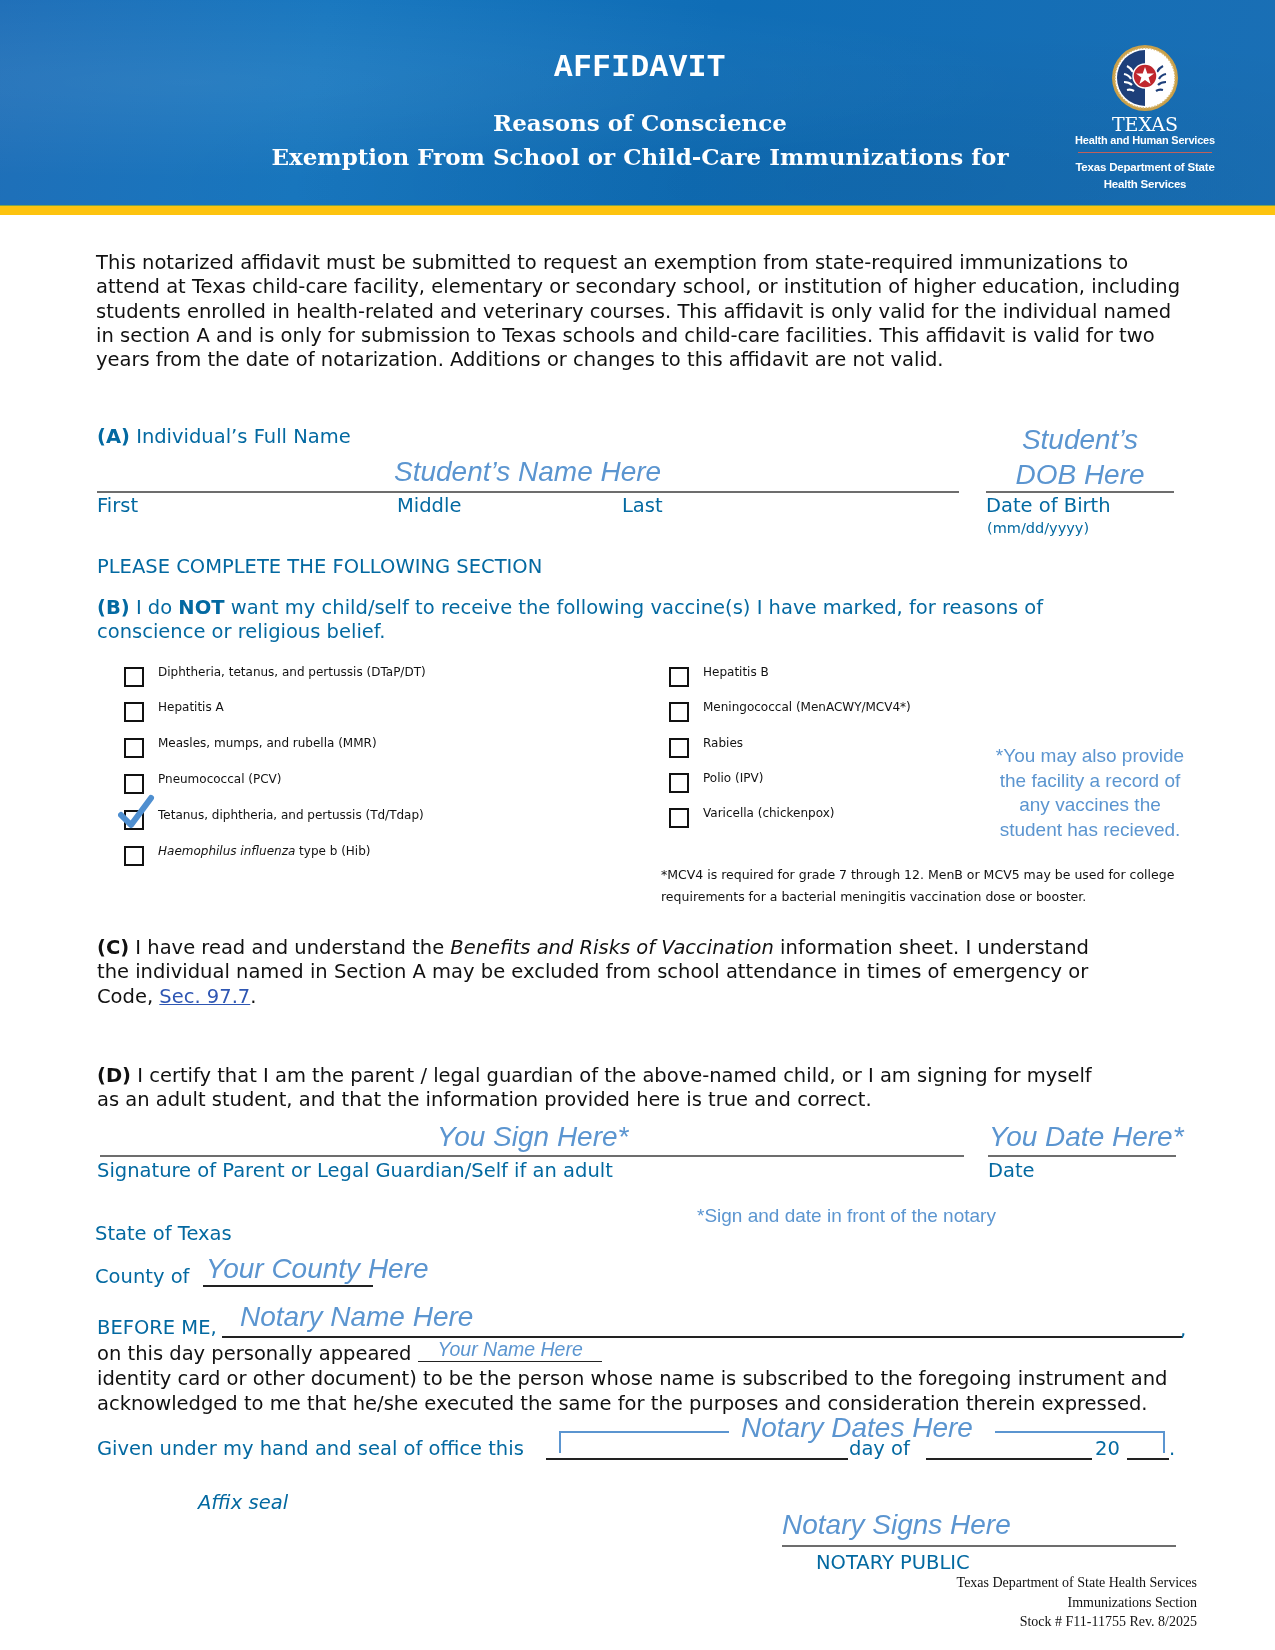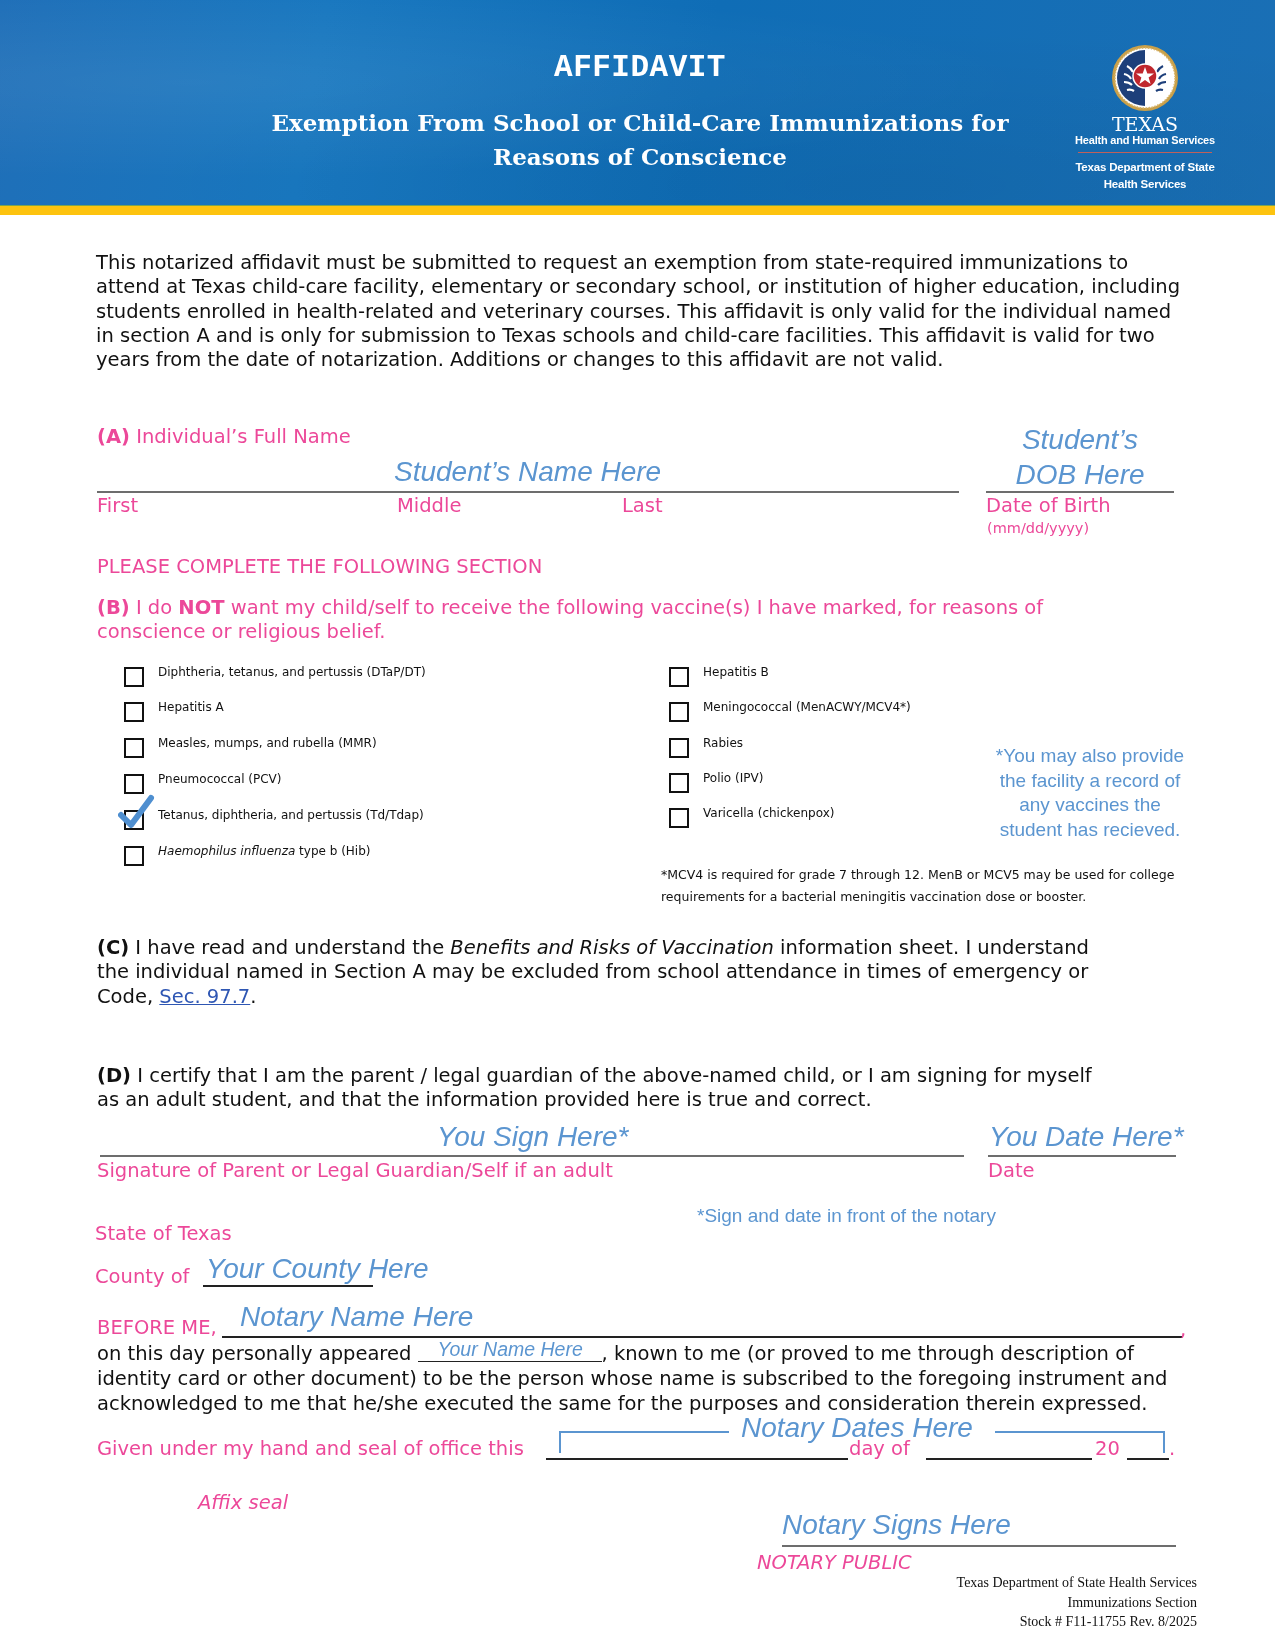--- a/index.html
+++ b/index.html
@@ -25,21 +25,21 @@
     position: absolute; left: 200px; width: 880px; top: 106px; text-align: center;
     font-family: "DejaVu Serif", serif; font-weight: bold; color: #fff; font-size: 23px; line-height: 34px;
   }
   .logo { position: absolute; left: 1070px; top: 44px; width: 150px; text-align: center; color: #fff; }
   .seal { width: 68px; height: 68px; margin: 0 auto; display: block; }
   .logo-texas { font-family: "DejaVu Serif", serif; font-size: 19px; line-height: 20px; margin-top: 2px; }
   .logo-hhs { font-family: "Liberation Sans", sans-serif; font-size: 11px; font-weight: bold; letter-spacing: -0.2px; }
   .logo-rule { width: 134px; height: 1px; background: #c0605a; margin: 6px auto 6px; }
   .logo-dshs { font-family: "Liberation Sans", sans-serif; font-size: 11.5px; font-weight: bold; line-height: 17px; letter-spacing: -0.2px; }
 
-  .t { position: absolute; font-family: "DejaVu Sans", sans-serif; font-size: 19.5px; color: #ec4899; white-space: nowrap; }
+  .t { position: absolute; font-family: "DejaVu Sans", sans-serif; font-size: 19.5px; color: #0369a1; white-space: nowrap; }
   .para { position: absolute; font-family: "DejaVu Sans", sans-serif; font-size: 19.5px; line-height: 24.3px; color: #111; }
   .blue { position: absolute; font-family: "Liberation Sans", sans-serif; font-style: italic; color: #5b95d0; white-space: nowrap; }
   .rule { position: absolute; height: 2px; background: #6d6d6d; }
   .thin { position: absolute; height: 1.5px; background: #222; }
 
   .cb-row { position: absolute; height: 24px; white-space: nowrap; }
   .cb { position: absolute; left: 0; top: 2px; width: 20px; height: 20px; border: 2px solid #111; background: #fff; }
   .cb-label { position: absolute; left: 34px; top: 0; font-family: "DejaVu Sans", sans-serif; font-size: 12px; color: #111; }
   .check { position: absolute; left: -6px; top: -14px; width: 38px; height: 38px; }
 
@@ -51,22 +51,22 @@
 </style>
 </head>
 <body>
 
 <div class="header"></div>
 <div class="header-shade"></div>
 <div class="gold-bar"></div>
 
 <div class="title">AFFIDAVIT</div>
 <div class="subtitle">
+  <div>Reasons of Conscience</div>
   <div>Exemption From School or Child-Care Immunizations for</div>
-  <div>Reasons of Conscience</div>
 </div>
 
 <div class="logo">
   <svg class="seal" viewBox="0 0 68 68">
     <circle cx="34" cy="34" r="33" fill="#c9a04a"></circle>
     <circle cx="34" cy="34" r="30" fill="#fff" stroke="#d8b56b" stroke-width="1.5" stroke-dasharray="1.5 1.5"></circle>
     <path d="M34 6 A28 28 0 0 0 34 62 Z" fill="#1d3f7a"></path>
     <g stroke="#fff" stroke-width="2.2" fill="none">
       <path d="M16 22 q4 2 6 6"></path>
         <path d="M13 30 q5 1 7 5"></path>
@@ -201,40 +201,40 @@
 <div class="t" style="left:95px; top:1265px;">County of</div>
 <div class="thin" style="left:203px; top:1285px; width:170px;"></div>
 <div class="blue" style="left:206px; top:1253px; font-size:28px; font-style:italic;">Your County Here</div>
 
 <div class="t" style="left:97px; top:1316px;">BEFORE ME,</div>
 <div class="thin" style="left:222px; top:1336px; width:960px;"></div>
 <div class="t" style="left:1180px; top:1318px;">,</div>
 <div class="blue" style="left:240px; top:1301px; font-size:28px;">Notary Name Here</div>
 
 <div class="para" style="left:97px; top:1342px; width:1110px; white-space:nowrap; line-height:24.8px;">
-  <div><span>on this day personally appeared</span> <span style="display:inline-block; width:184px; border-bottom:1.5px solid #222; position:relative; height:18px; vertical-align:-2px;"><span class="blue" style="left:20px; top:-7px; font-size:19.5px;">Your Name Here</span></span><span>, known to me (or proved to me through description of</span></div>
+  <div><span>on this day personally appeared</span> <span style="display:inline-block; width:184px; border-bottom:1.5px solid #222; position:relative; height:18px; vertical-align:-2px;"><span class="blue" style="left:20px; top:-7px; font-size:19.5px;">Your Name Here</span></span></div>
   <div>identity card or other document) to be the person whose name is subscribed to the foregoing instrument and</div>
   <div>acknowledged to me that he/she executed the same for the purposes and consideration therein expressed.</div>
 </div>
 
 <div class="t" style="left:97px; top:1437px;">Given under my hand and seal of office this</div>
 <div class="thin" style="left:546px; top:1458px; width:302px;"></div>
 <div class="t" style="left:849px; top:1437px;">day of</div>
 <div class="thin" style="left:926px; top:1458px; width:166px;"></div>
 <div class="t" style="left:1095px; top:1437px;">20</div>
 <div class="thin" style="left:1127px; top:1458px; width:42px;"></div>
 <div class="t" style="left:1169px; top:1437px;">.</div>
 
 <div class="bracket" style="left:559px; top:1431px; width:170px; height:22px; border-right:none;"></div>
 <div class="bracket" style="left:995px; top:1431px; width:170px; height:22px; border-left:none;"></div>
 <div class="blue" style="left:741px; top:1412px; font-size:28px;">Notary Dates Here</div>
 
 <div class="t" style="left:198px; top:1491px; font-style:italic;">Affix seal</div>
 
 <div class="blue" style="left:782px; top:1509px; font-size:28px;">Notary Signs Here</div>
 <div class="rule" style="left:782px; top:1545px; width:394px;"></div>
-<div class="t" style="left:757px; top:1551px;font-style:italic;">NOTARY PUBLIC</div>
+<div class="t" style="left:816px; top:1551px;">NOTARY PUBLIC</div>
 
 <div class="footer">
   <div>Texas Department of  State Health Services</div>
   <div>Immunizations Section</div>
   <div>Stock # F11-11755   Rev. 8/2025</div>
 </div>
 
 </body></html>

